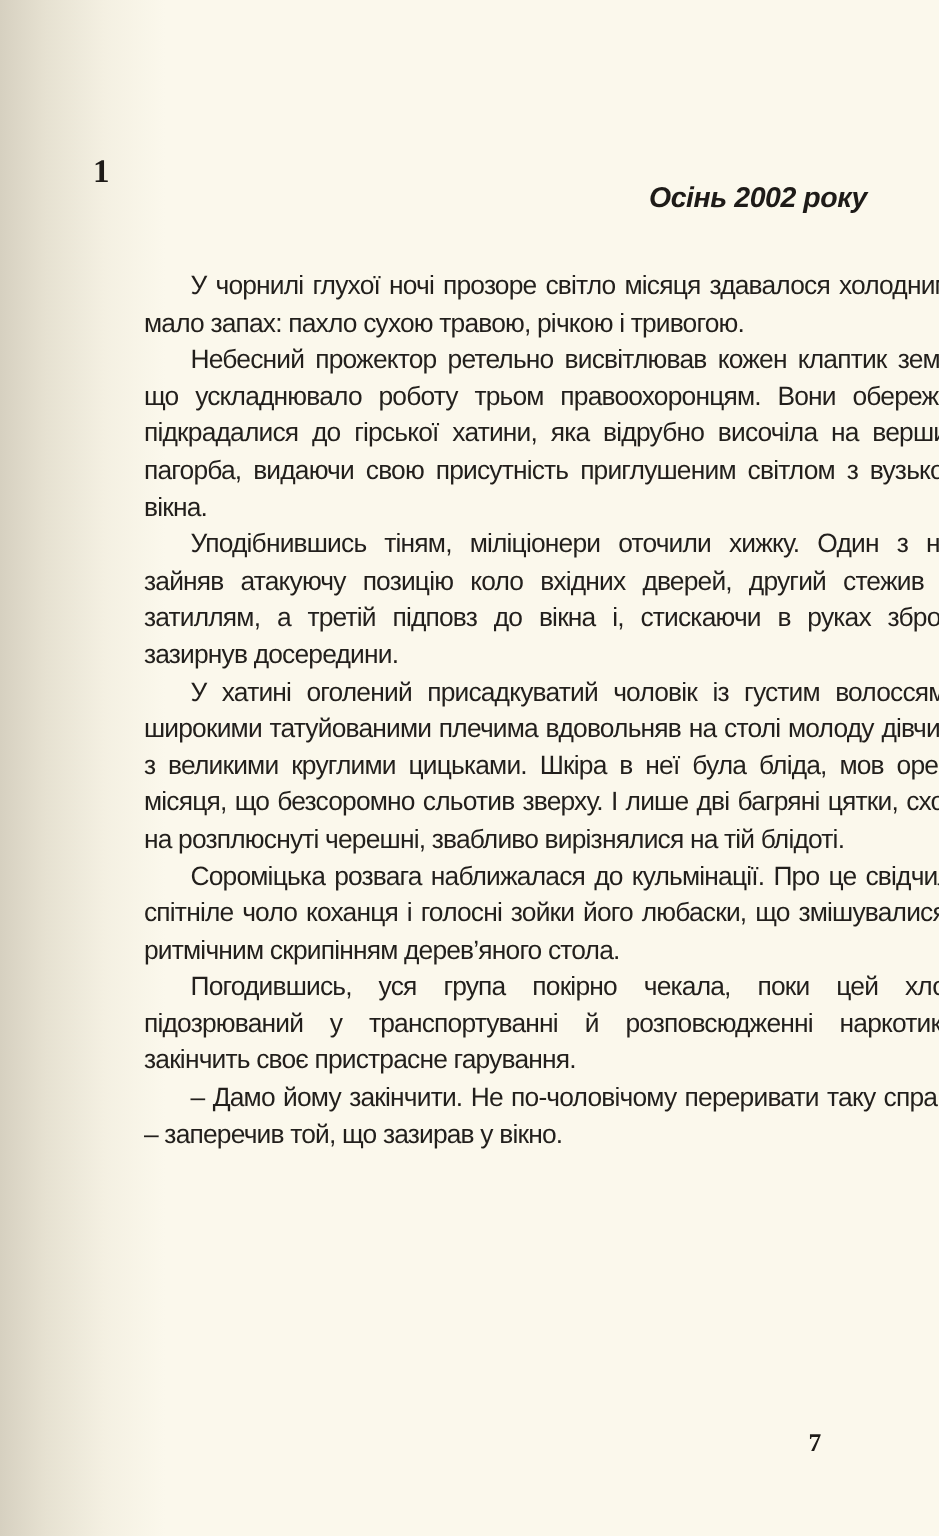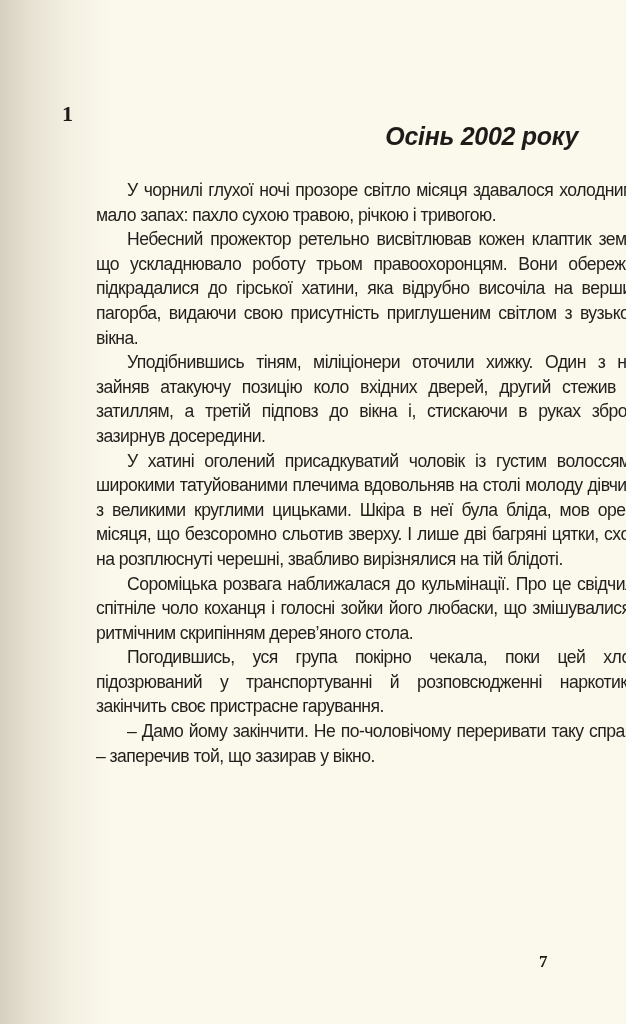--- a/index.html
+++ b/index.html
@@ -31,21 +31,21 @@
       color: #1e1b18;
       margin: 0;
     }
     .chapter-date {
       position: absolute;
       right: 48px;
       top: 122px;
       font-family: "Liberation Sans", sans-serif;
       font-weight: bold;
       font-style: italic;
-      font-size: 25px;
+      font-size: 19px;
       color: #1e1b18;
       letter-spacing: -0.3px;
       margin: 0;
     }
     .body-text {
       position: absolute;
       left: 48px;
       top: 178px;
       width: 548px;
       font-family: Liberation Sans, sans-serif;

